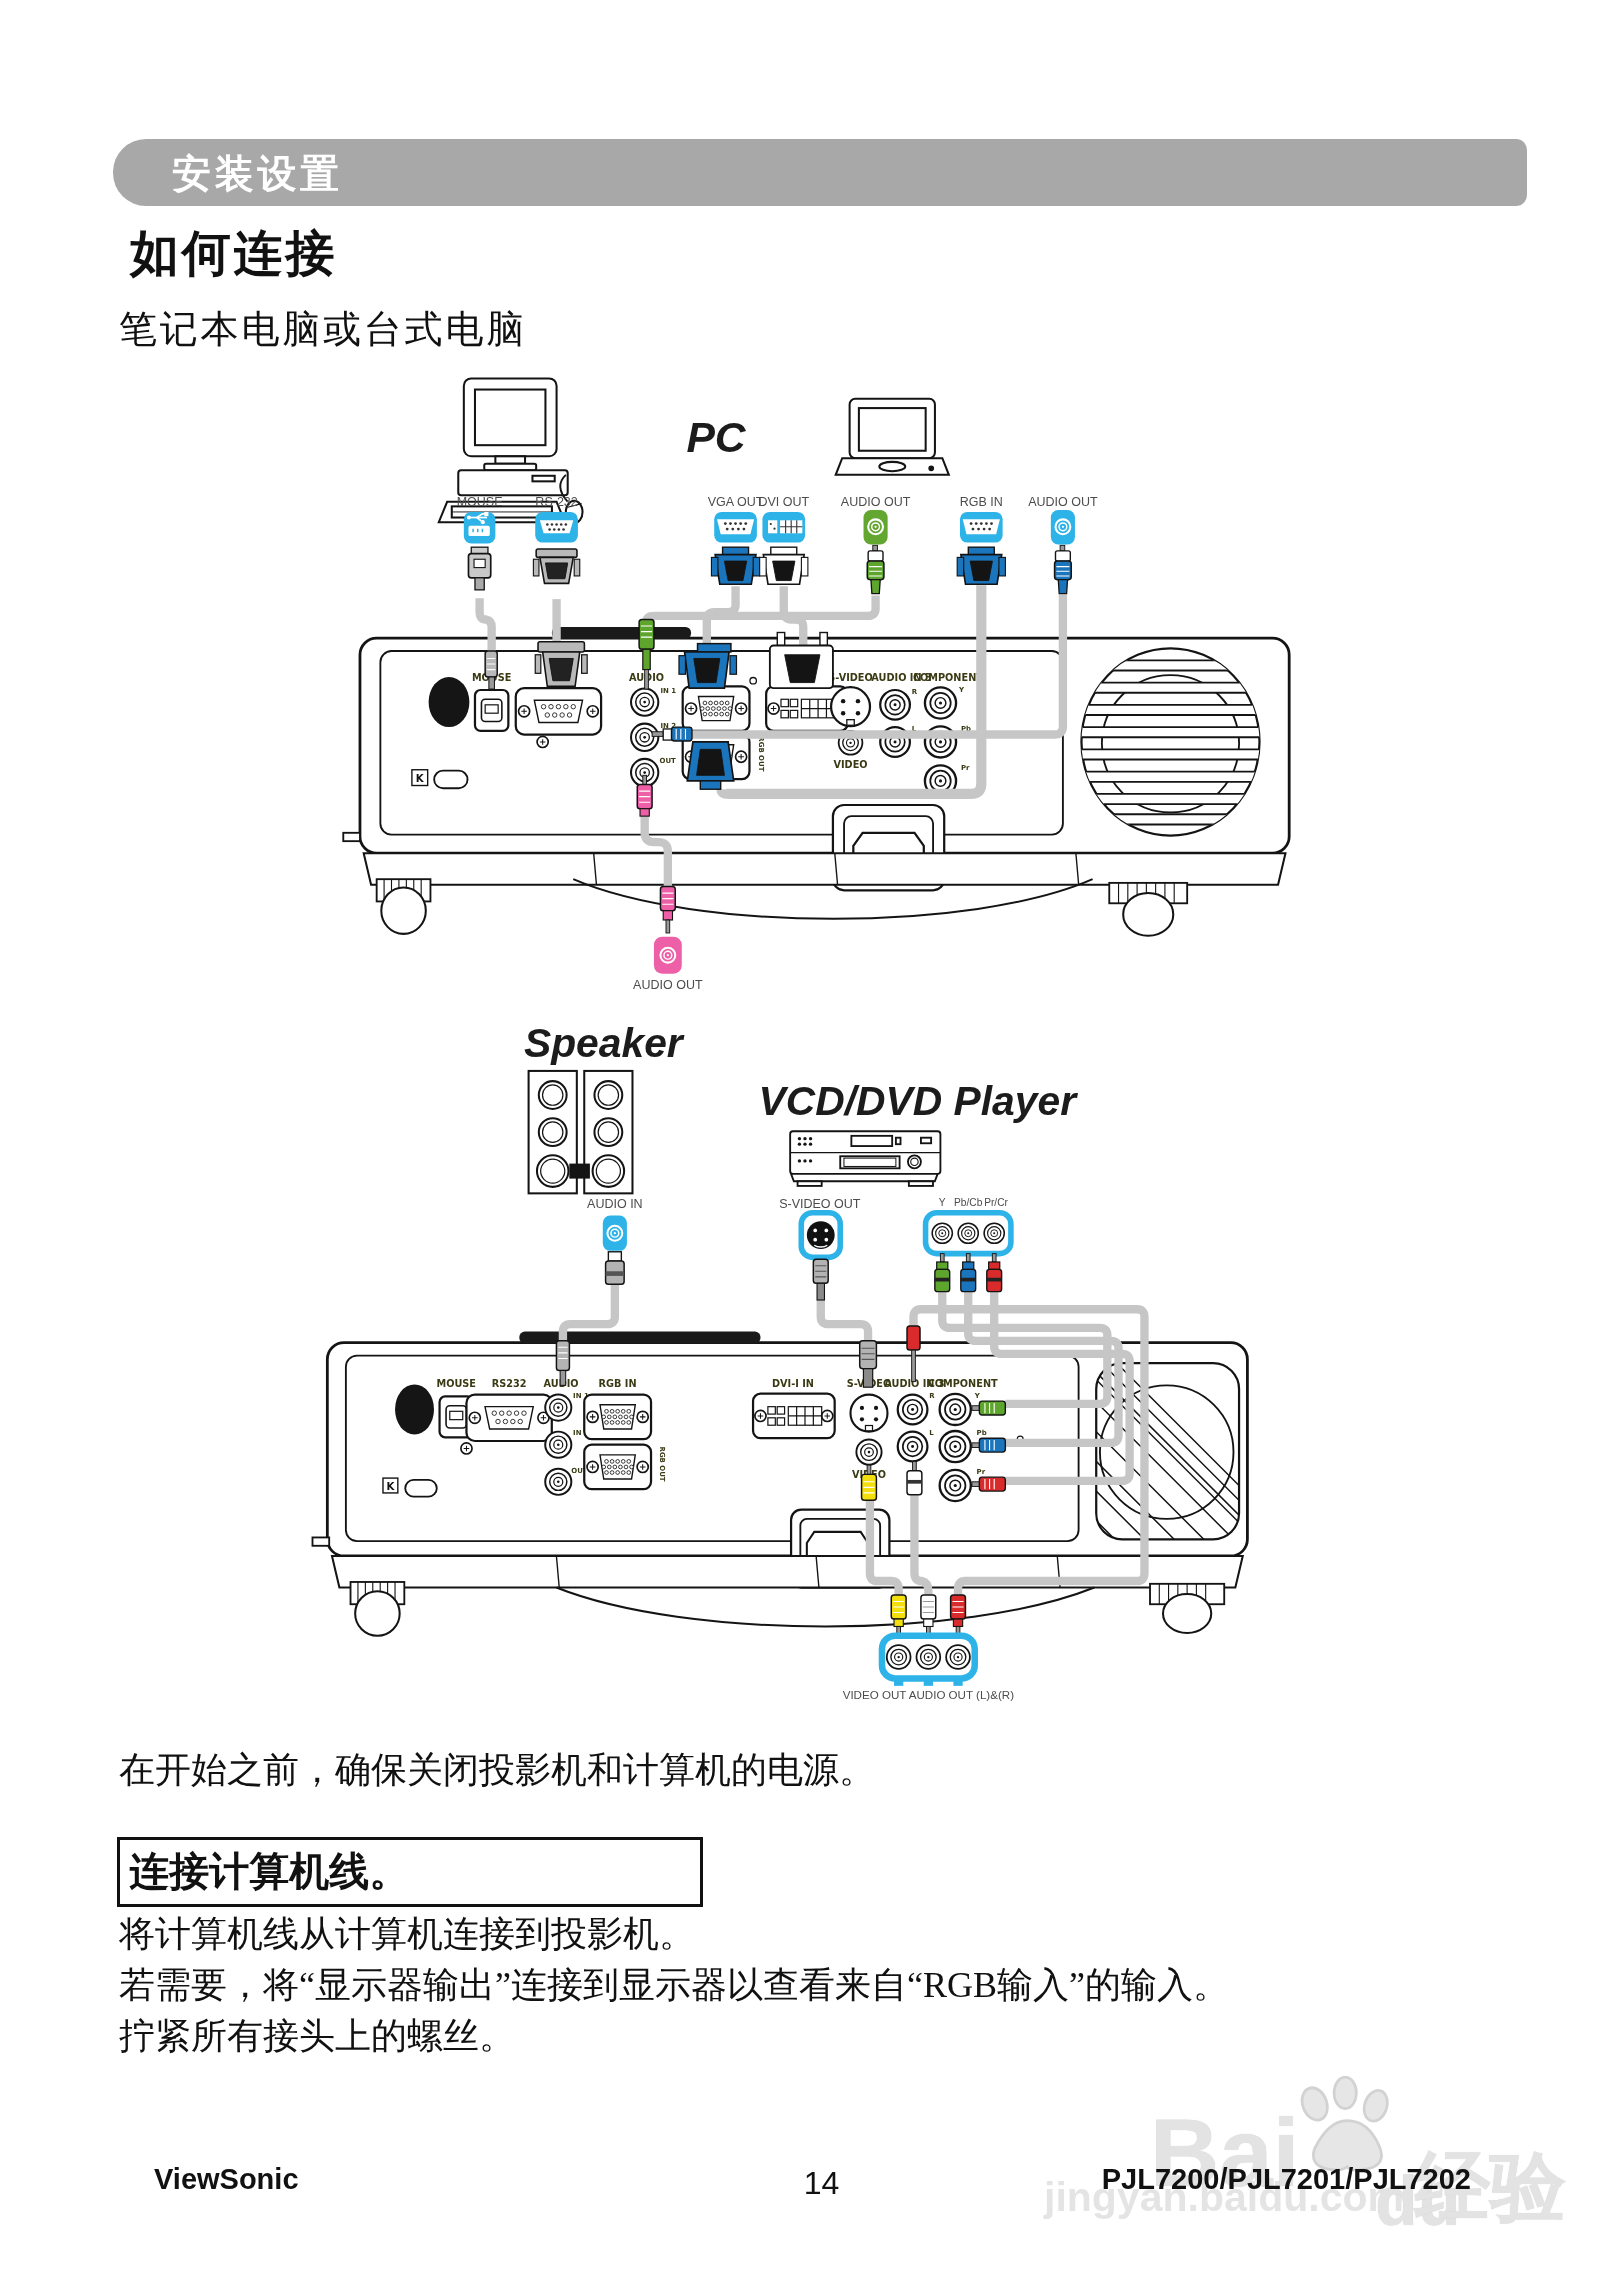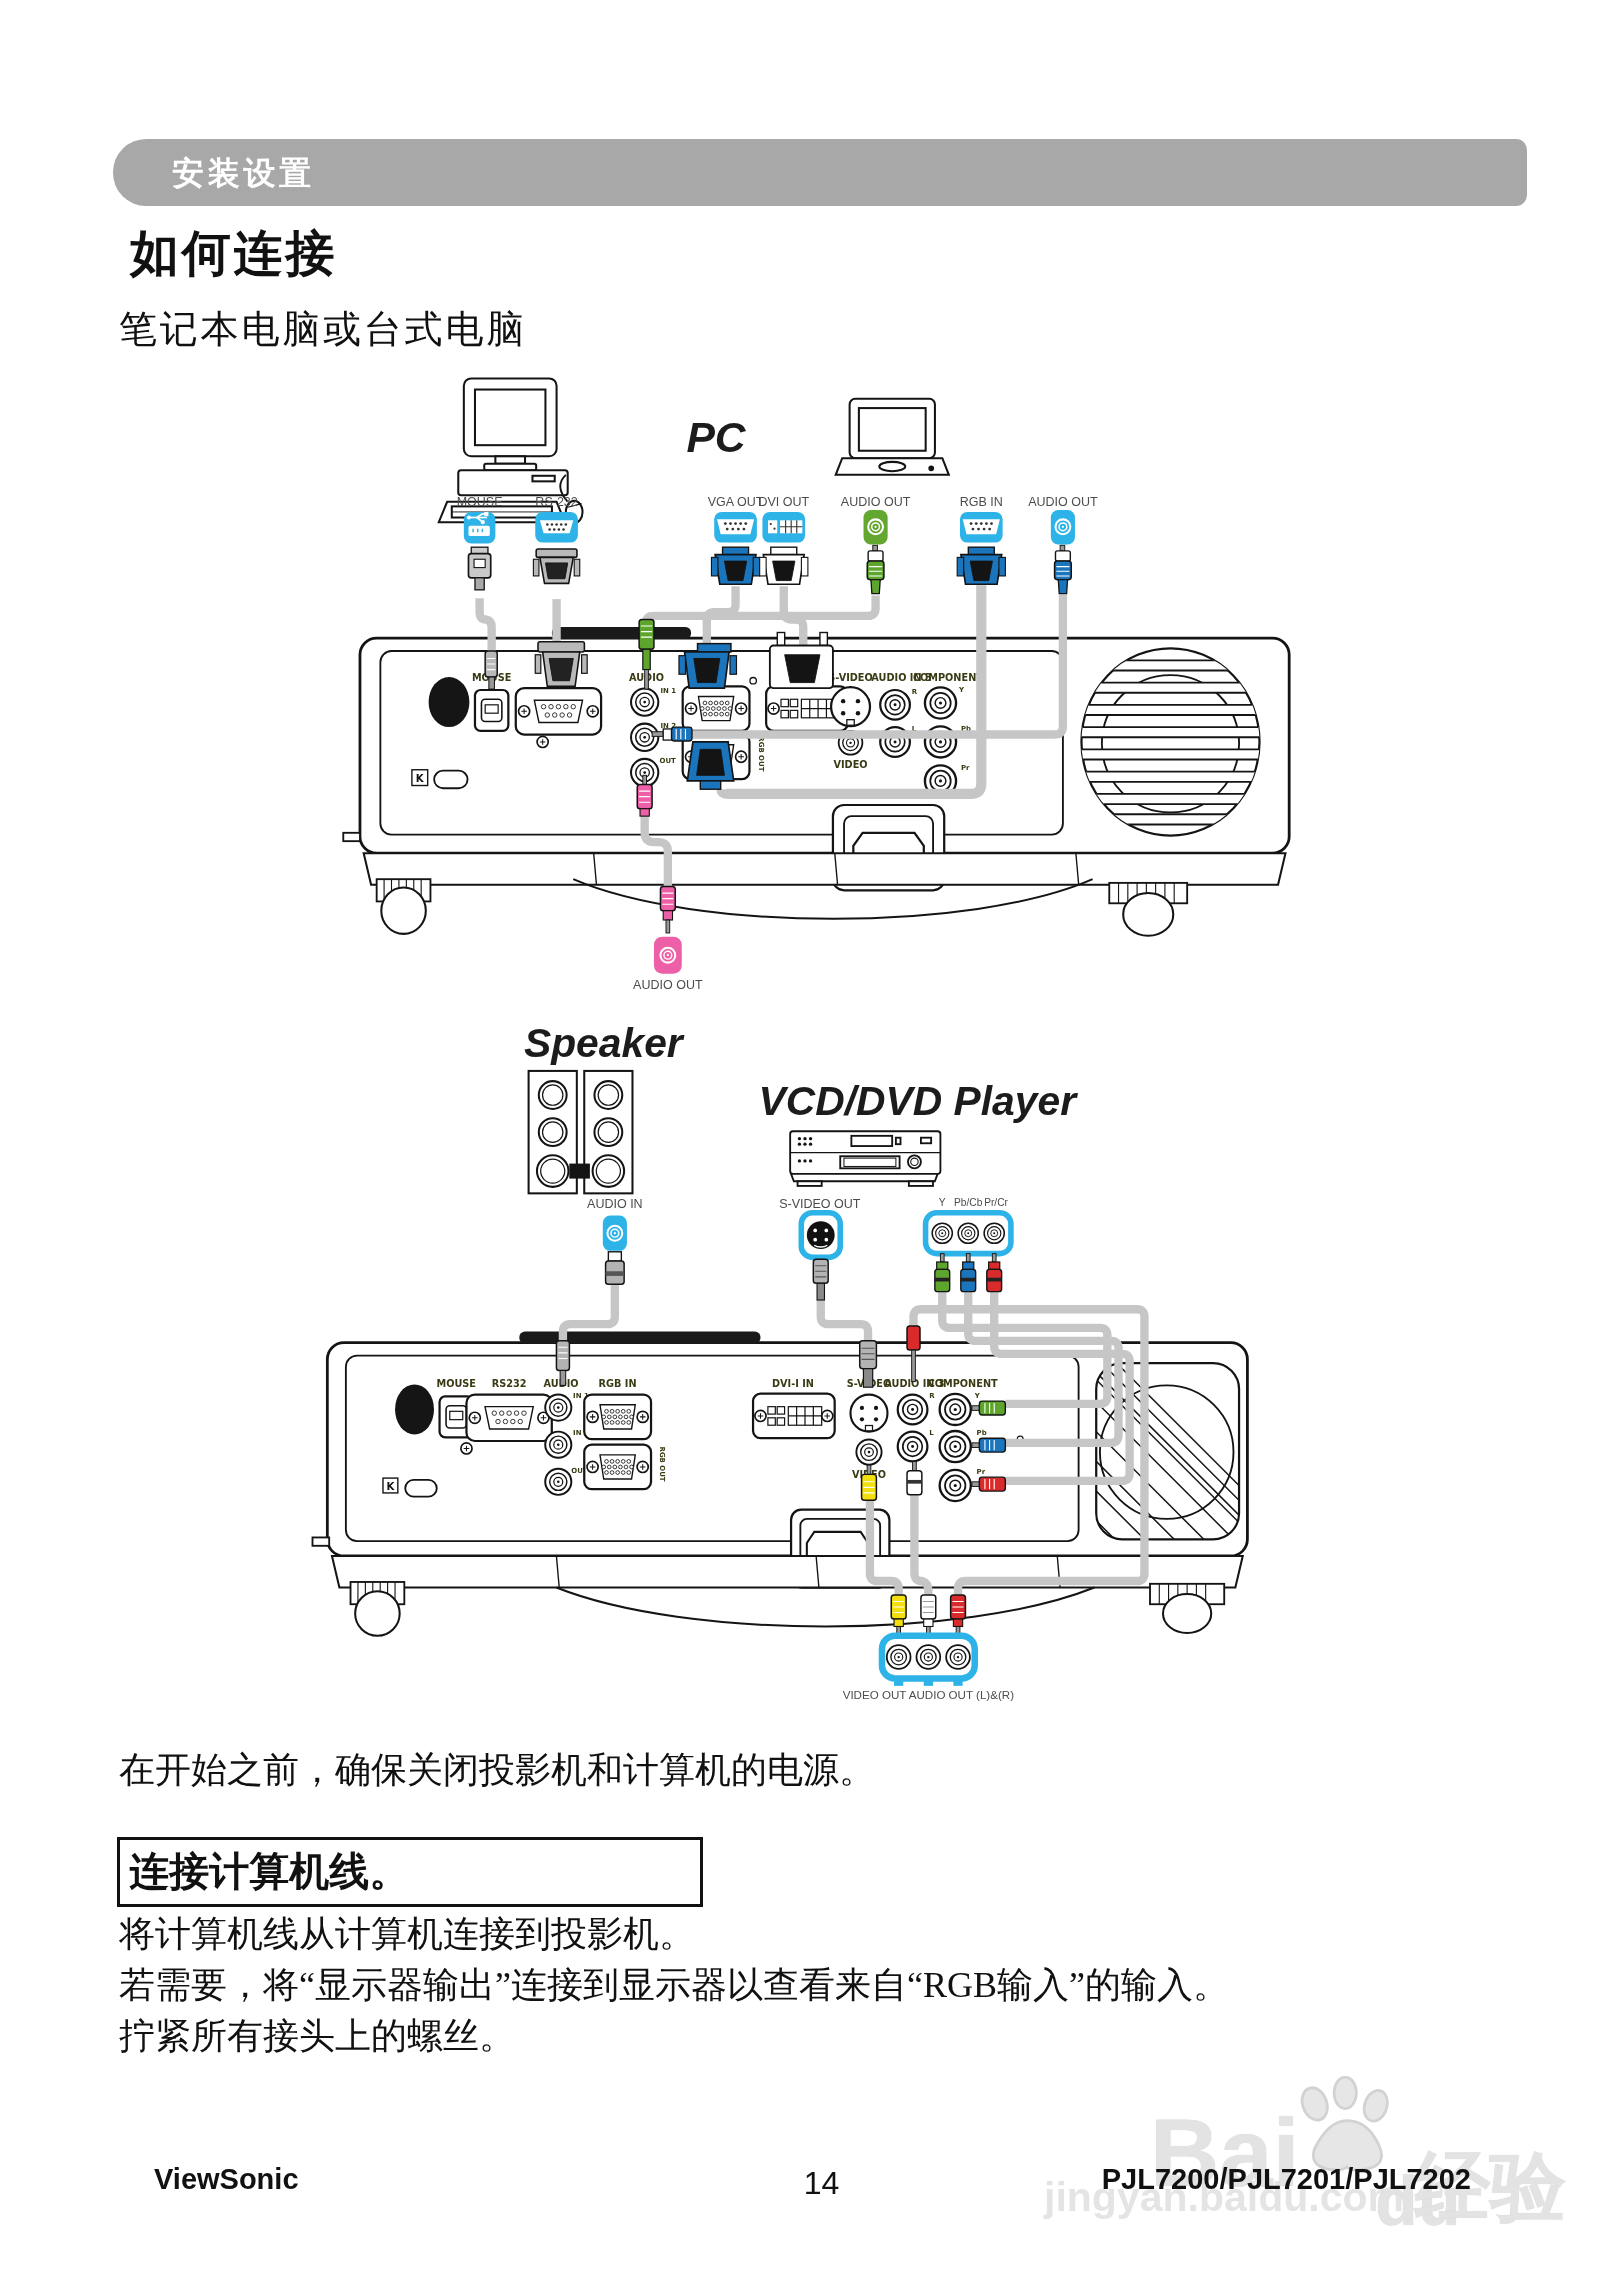--- a/index.html
+++ b/index.html
@@ -1,20 +1,20 @@
 <!DOCTYPE html>
 <html style="font-size:15px"><head>
 <meta charset="utf-8">
 <style>
   html,body{margin:0;padding:0;background:#888;}
   .page{position:relative;width:1620px;height:2272px;background:#fff;overflow:hidden;
         font-family:"Liberation Serif","DejaVu Serif",serif;color:#111;}
   .abs{position:absolute;}
   .section-bar{left:113px;top:139px;width:1414px;height:67px;background:#a8a8a8;
-        border-radius:33px 11px 11px 33px;color:#fff;font-size:32px;font-weight:bold;
+        border-radius:33px 11px 11px 33px;color:#fff;font-size:39px;font-weight:bold;
         line-height:69px;padding-left:59px;box-sizing:border-box;
         font-family:"Liberation Sans","DejaVu Sans",sans-serif;letter-spacing:3.7px;}
   .h1{left:119px;top:221px;font-size:49px;font-weight:bold;letter-spacing:2.8px;margin-left:11px;}
   .h2{left:119px;top:304px;font-size:38px;letter-spacing:2.8px;}
   .note{left:119px;top:1746px;font-size:36px;}
   .connect-box{left:117px;top:1837px;width:586px;height:70px;border:3.7px solid #111;
         box-sizing:border-box;font-size:40px;font-weight:bold;line-height:63px;padding-left:9.3px;}
   .instructions{left:119px;top:1909px;font-size:36px;line-height:51px;}
   .instructions p{margin:0;}
   .footer-brand{left:154px;top:2163px;font-family:"Liberation Sans",sans-serif;font-size:29px;font-weight:bold;}

